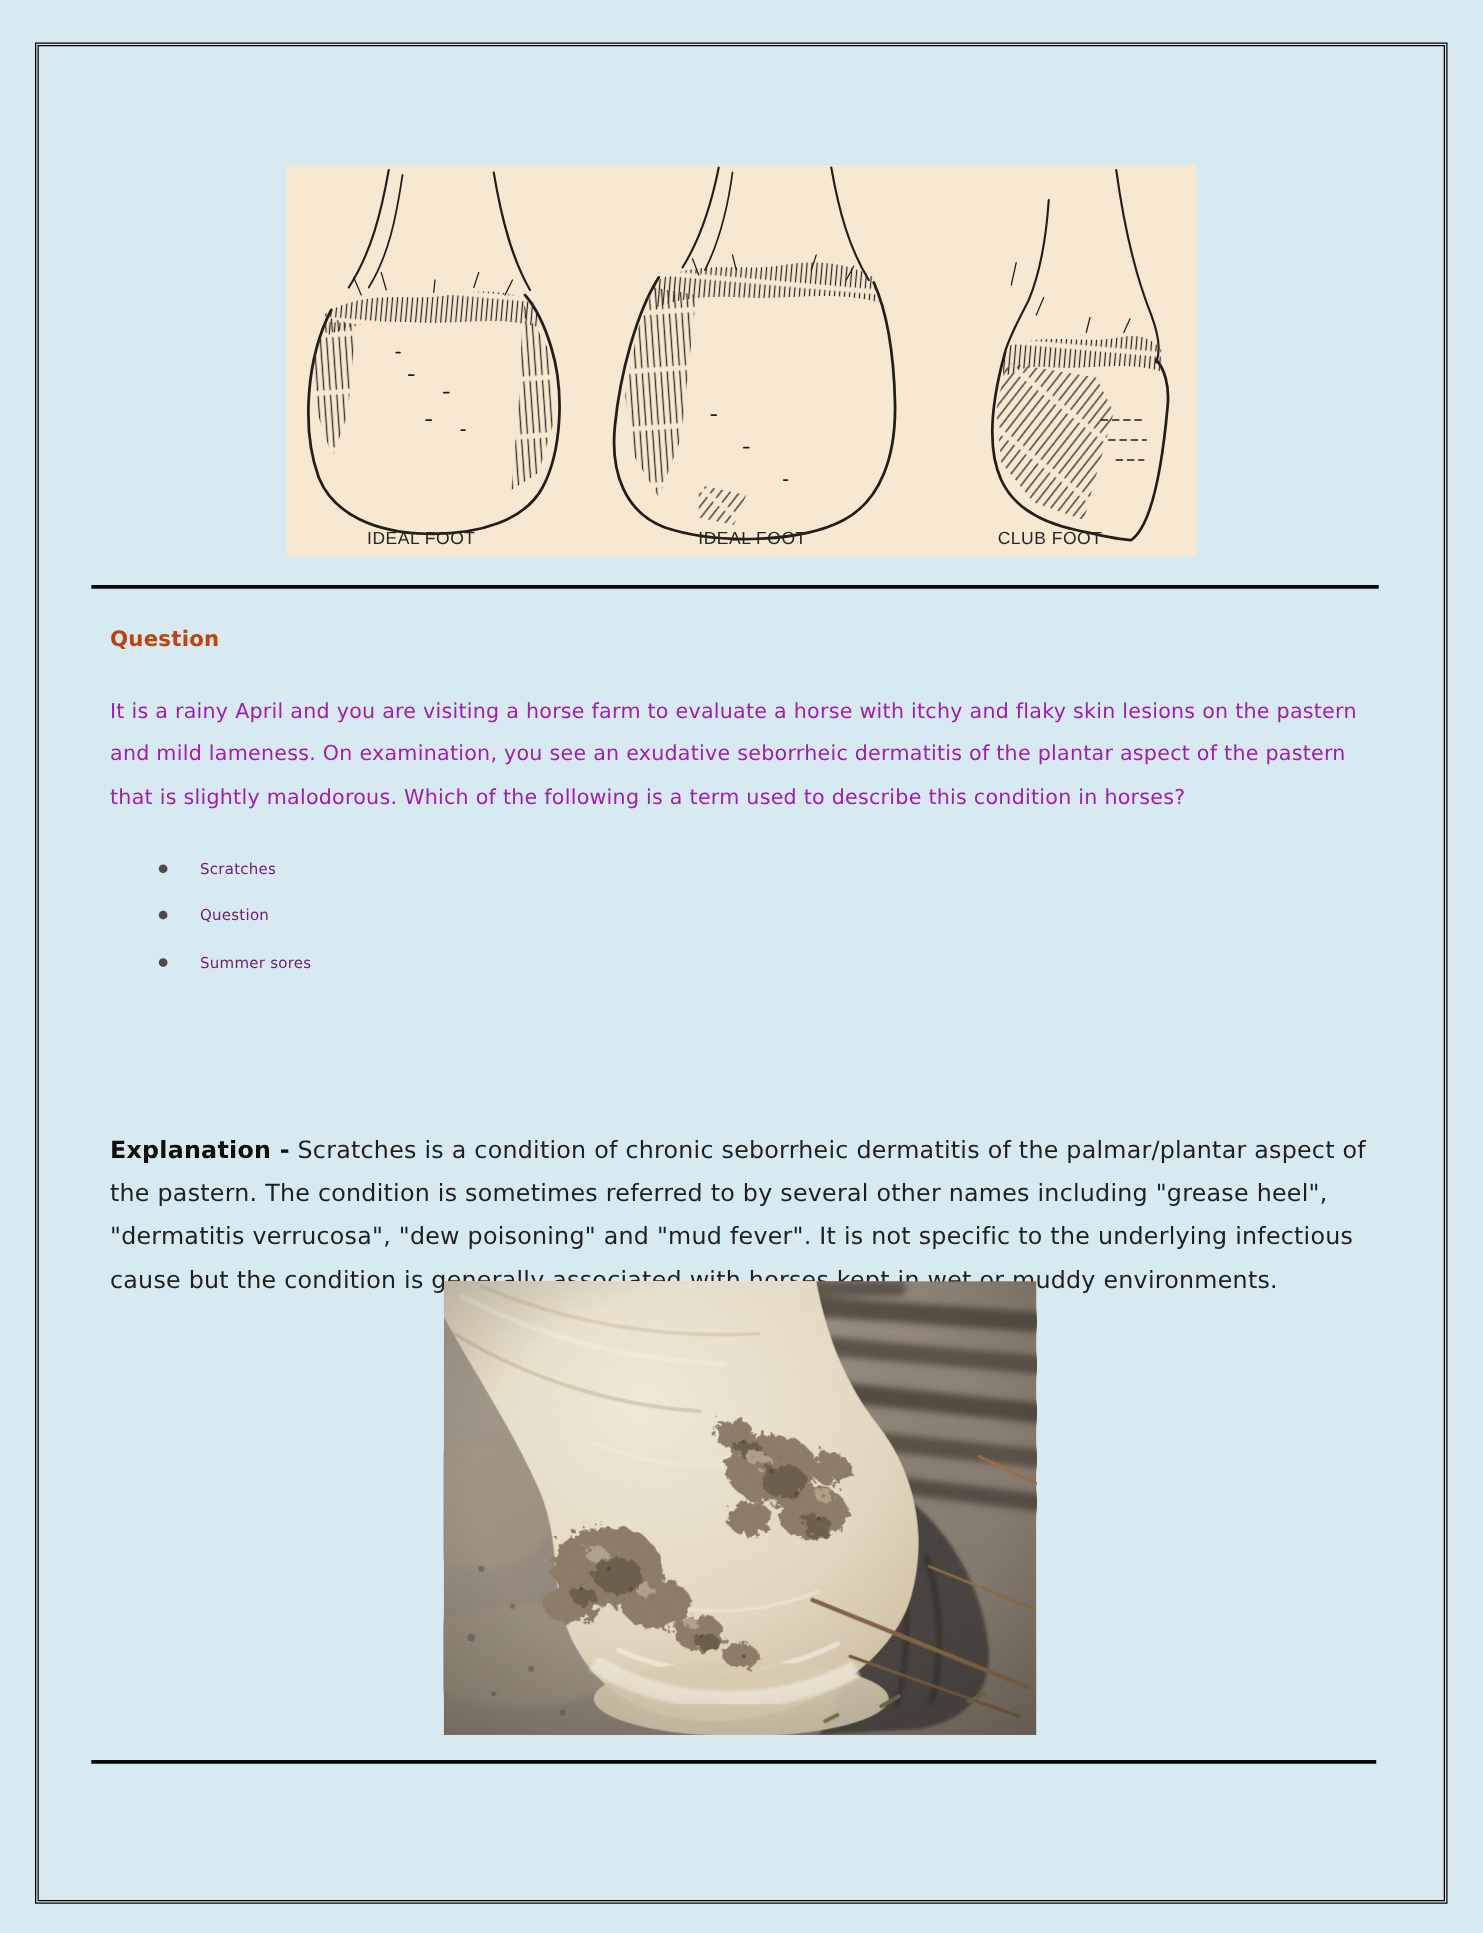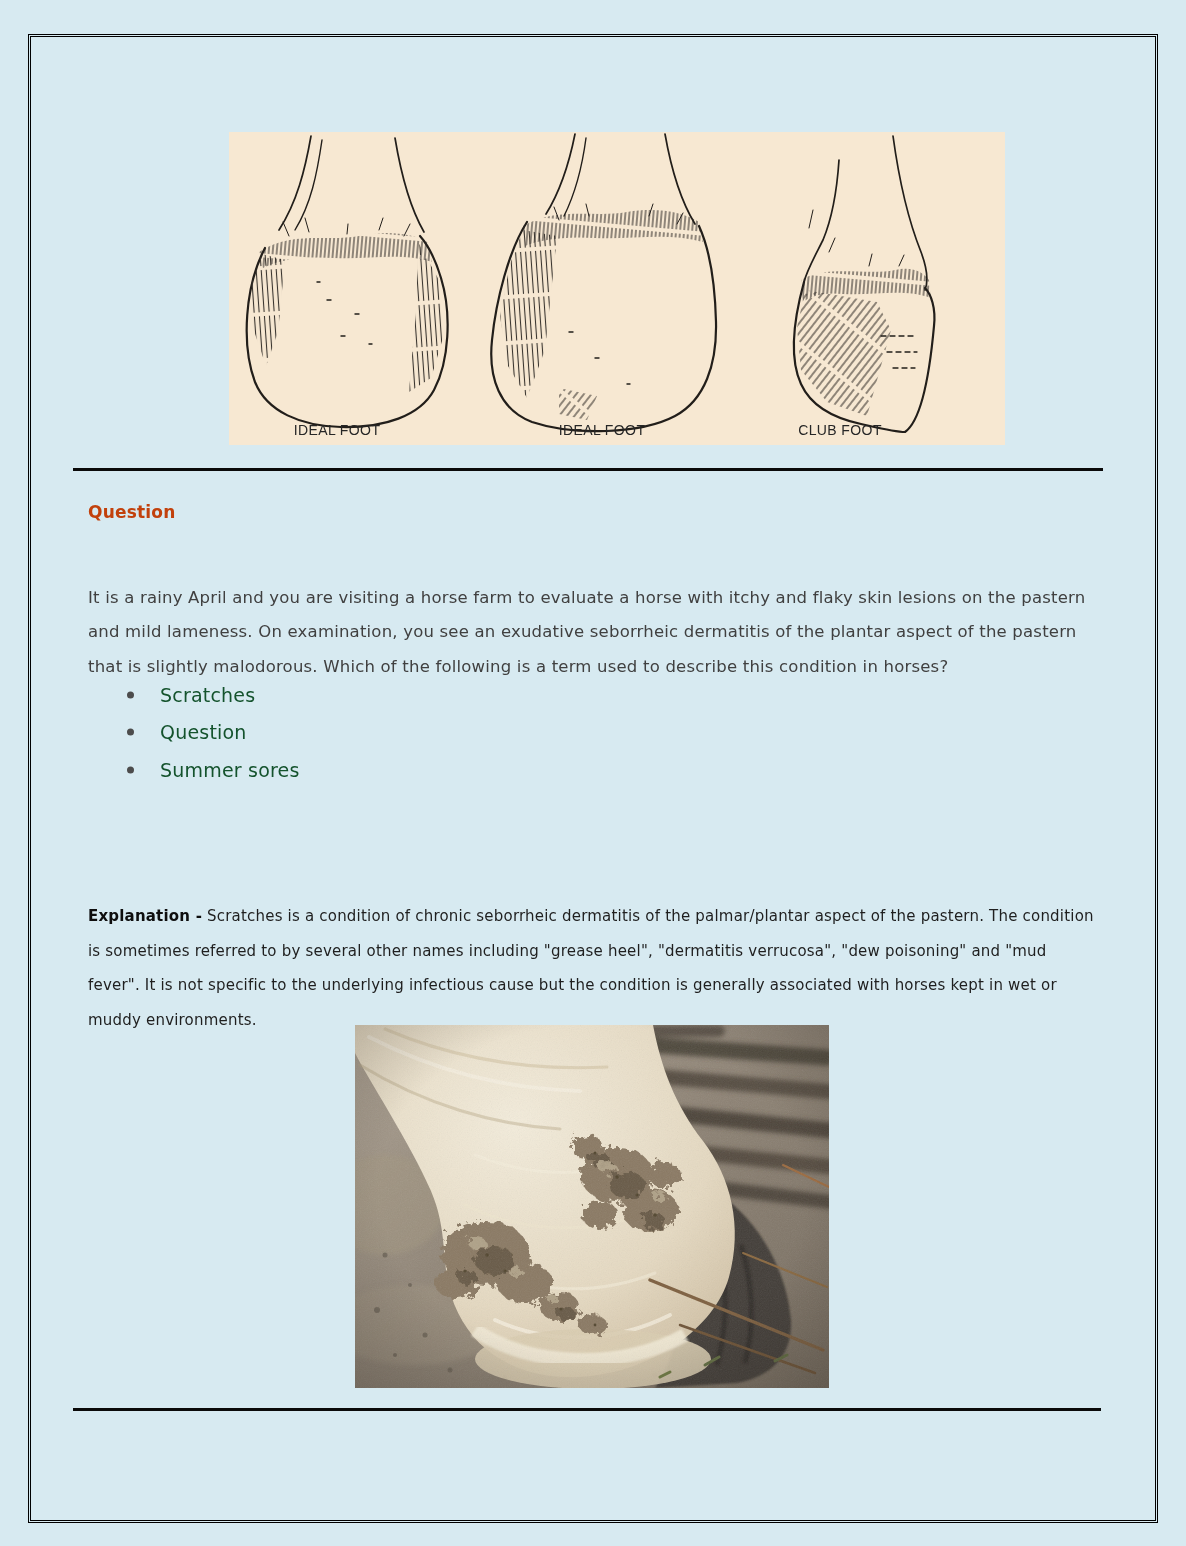--- a/index.html
+++ b/index.html
@@ -13,59 +13,58 @@
   }
   .frame {
     position:absolute; left:28px; top:34px; width:1130px; height:1489px;
     border:1px solid #000; box-sizing:border-box;
   }
   .frame-inner { position:absolute; inset:1px; border:1px solid #000; }
 
   .hoof-figure {
     position:absolute; left:229px; top:132px; width:728px; height:313px;
     background:#f7e8d2;
-    padding-left:48px;
   }
   .hoof-figure svg { position:absolute; left:0; top:0; }
   .figure-label {
     position:absolute; bottom:7px; transform:translateX(-50%);
     font-size:14px; letter-spacing:0.4px; color:#262626; white-space:nowrap;
     font-family:"Liberation Sans","DejaVu Sans",sans-serif;
   }
   .fl-0 { left:108px; } .fl-1 { left:373px; } .fl-2 { left:611px;text-align:center; }
 
   .divider { position:absolute; height:3px; background:#0a0a0a; }
   .divider-top    { left:73px; top:468px;  width:1030px; }
   .divider-bottom { left:73px; top:1408px; width:1028px; }
 
   .question-heading {
     position:absolute; left:88px; top:502px;
     font-size:17px; font-weight:bold; color:#c2410c; letter-spacing:0.2px;
   }
   .question-text {
-    position:absolute; left:88px; top:564px; width:1010px;
-    font-size:16.5px; line-height:34.6px; color:#404040; letter-spacing:0.2px;
+    position:absolute; left:88px; top:535px; width:1010px;
+    font-size:16.5px; line-height:34.6px; color:#a21caf; letter-spacing:0.2px;
   }
   .options {
     position:absolute; left:88px; top:676px;
     margin:0; padding:0; list-style:none;
   }
   .options li {
     position:relative; padding-left:72px; height:37.6px;
     display:flex; align-items:center;
-    font-size:19px; color:#14532d; letter-spacing:0.2px;
+    font-size:12px; color:#701a75; letter-spacing:0.2px;
   }
   .options li::before {
     content:""; position:absolute; left:39px; top:50%;
     width:7px; height:7px; border-radius:50%; background:#4c4c4c;
     transform:translateY(-50%);
   }
   .explanation {
     position:absolute; left:88px; top:884px; width:1010px;
-    font-size:15px; line-height:34.6px; color:#1f1f1f; letter-spacing:0.2px;
+    font-size:19px; line-height:34.6px; color:#1f1f1f; letter-spacing:0.2px;
   }
   .explanation .exp-label { font-weight:bold; color:#0e0e0e; }
 
   .photo {
     position:absolute; left:355px; top:1025px; width:474px; height:363px;
   }
   .photo svg { display:block; }
 </style>
 </head>
 <body>

